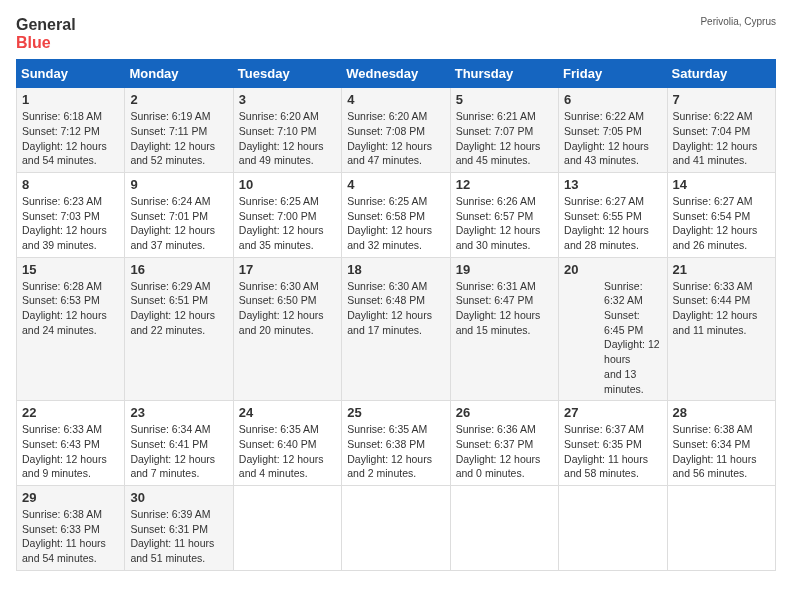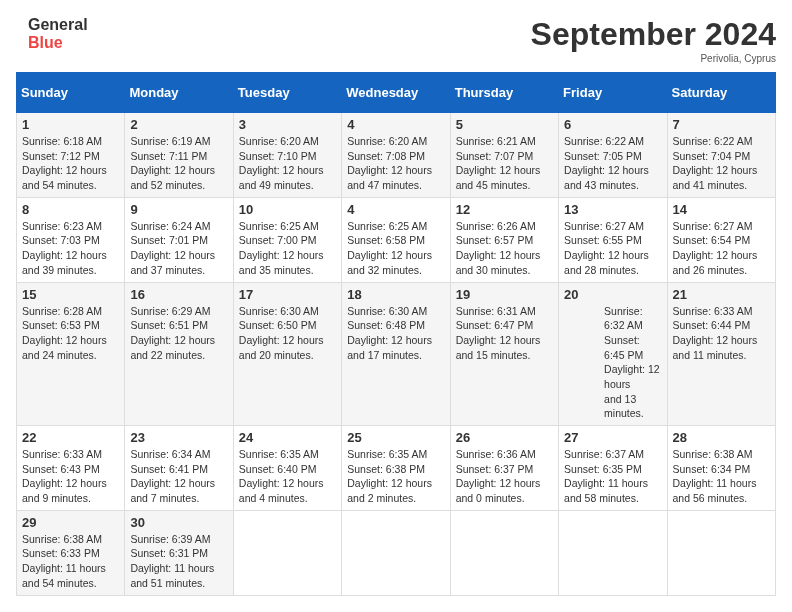--- a/index.html
+++ b/index.html
@@ -13,21 +13,20 @@
     .header {
       display: flex;
       justify-content: space-between;
       align-items: flex-start;
       margin-bottom: 8px;
     }
     .logo {
       display: flex;
       align-items: center;
       gap: 4px;
-      margin-left: 12px;
     }
     .title-block {
       text-align: right;
     }
     .month-title {
       font-size: 32px;
       font-weight: bold;
       color: #333;
     }
     .subtitle {
@@ -37,21 +36,21 @@
     table {
       width: 100%;
       border-collapse: collapse;
       font-size: 11px;
     }
     thead tr {
       background-color: #1565c0;
       color: #fff;
     }
     thead th {
-      padding: 12px 4px;
+      padding: 6px 4px;
       text-align: left;
       font-size: 13px;
       font-weight: bold;
       border: 1px solid #1565c0;
       width: calc(100% / 7);
     }
     tbody tr {
       vertical-align: top;
     }
     tbody tr:nth-child(odd) {
@@ -87,21 +86,20 @@
 
 <div class="header">
   <div class="logo">
 
     <div style="display:flex;flex-direction:column;line-height:1.1;">
       <span style="font-size:16px;font-weight:bold;color:#333;">General</span>
       <span style="font-size:16px;font-weight:bold;color:#ef4444;">Blue</span>
     </div>
   </div>
   <div class="title-block">
-    <div class="month-title">September 2024</div>
     <div class="subtitle">Perivolia, Cyprus</div>
   </div>
 </div>
 
 <table>
   <thead>
     <tr>
       <th>Sunday</th>
       <th>Monday</th>
       <th>Tuesday</th>

